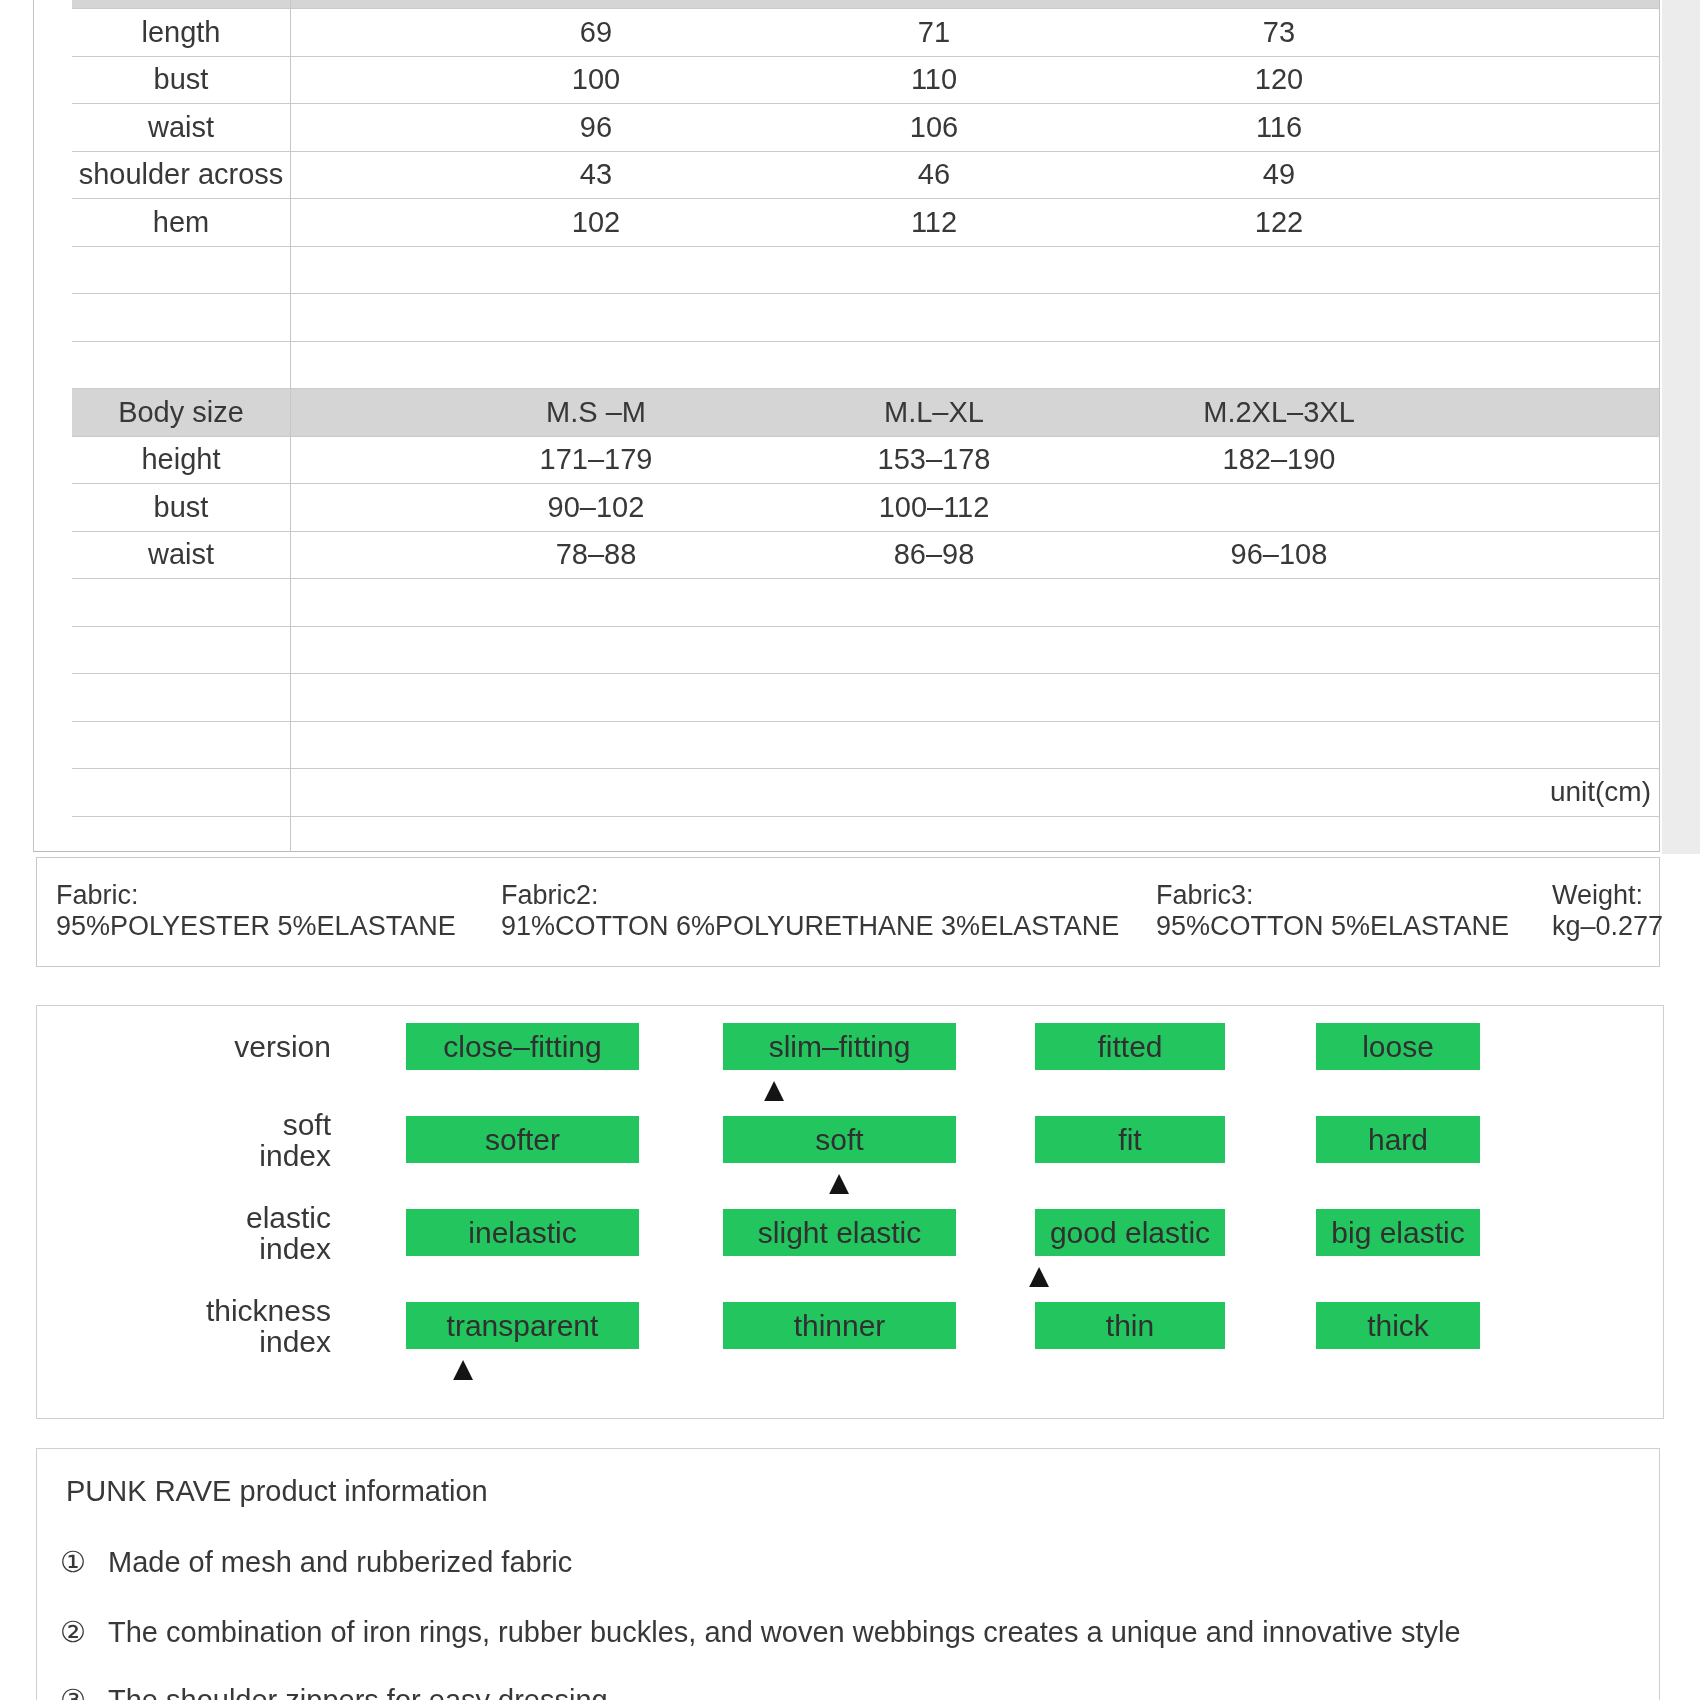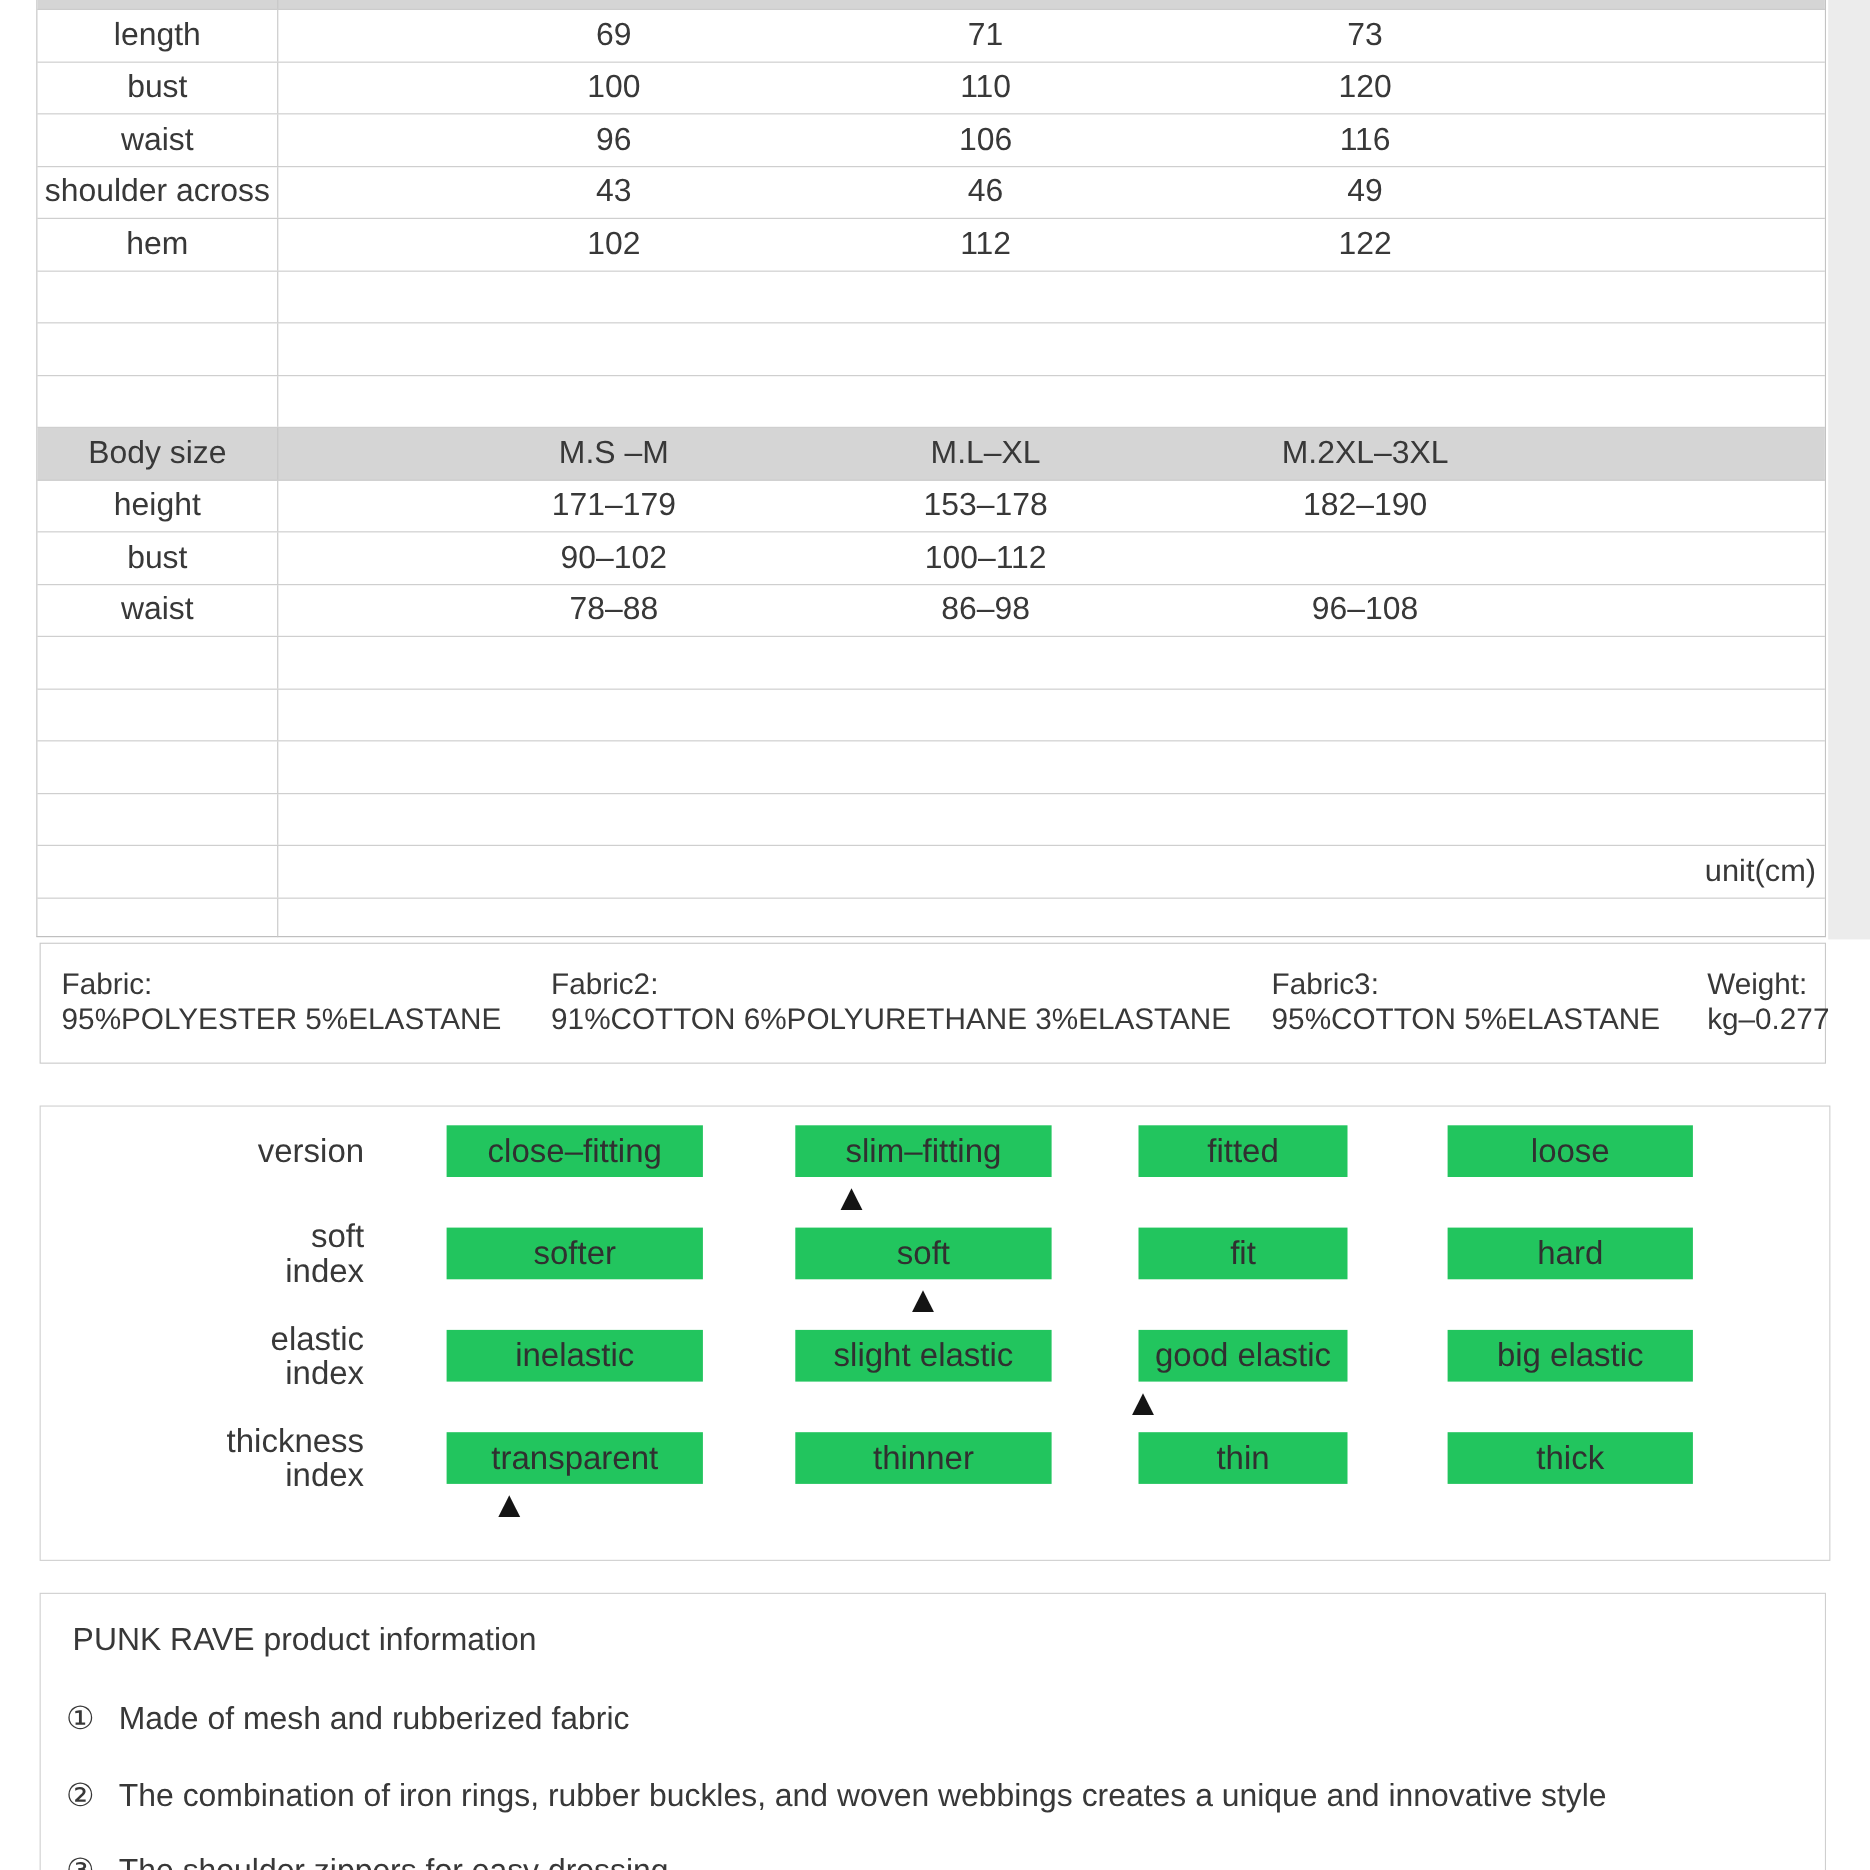--- a/index.html
+++ b/index.html
@@ -1,21 +1,21 @@
 <!DOCTYPE html>
 <html><head>
 <meta charset="utf-8">
 <style>
   html,body{margin:0;padding:0;}
   body{
     width:1700px;height:1700px;overflow:hidden;background:#ffffff;
     font-family:"Liberation Sans","DejaVu Sans",sans-serif;
     color:#383838;position:relative;
   }
-  .abs{position:absolute;}
+  .abs{position:absolute;padding-left:38px;}
   
   .margin-strip{left:1662px;top:0;width:38px;height:854px;background:#ececec;}
   
   .size-table{
     left:33px;top:0;width:1627px;height:852px;
     border-left:1px solid #c3c3c3;border-right:1px solid #c3c3c3;border-bottom:1px solid #b9b9b9;
     box-sizing:border-box;background:#fff;
   }
   .trow{position:relative;height:47.5px;border-bottom:1px solid #cacaca;box-sizing:border-box;}
   .trow.sliver{height:9px;background:#d5d5d5;}
@@ -53,21 +53,21 @@
     position:absolute;left:0;width:294px;text-align:right;
     font-size:30px;line-height:31px;
   }
   .lab-version{top:25px;} .lab-soft{top:103px;} .lab-elastic{top:196px;} .lab-thickness{top:289px;}
   .opt{
     position:absolute;height:47px;background:#22c55e;
     display:flex;align-items:center;justify-content:center;
     font-size:30px;color:#303030;
   }
   .row-a .opt{top:17px;} .row-b .opt{top:110px;} .row-c .opt{top:203px;} .row-d .opt{top:296px;}
-  .c1{left:369px;width:233px;} .c2{left:686px;width:233px;} .c3{left:998px;width:190px;} .c4{left:1279px;width:223px;}
+  .c1{left:369px;width:233px;} .c2{left:686px;width:233px;} .c3{left:998px;width:190px;} .c4{left:1279px;width:164px;}
   .marker{
     position:absolute;font-size:34px;line-height:34px;color:#141414;width:34px;text-align:center;
   }
   .m-version{left:720px;top:66px;}
   .m-soft{left:785px;top:159px;}
   .m-elastic{left:985px;top:252px;}
   .m-thickness{left:409px;top:345px;}
   
   .info-panel{
     left:36px;top:1448px;width:1624px;height:310px;

